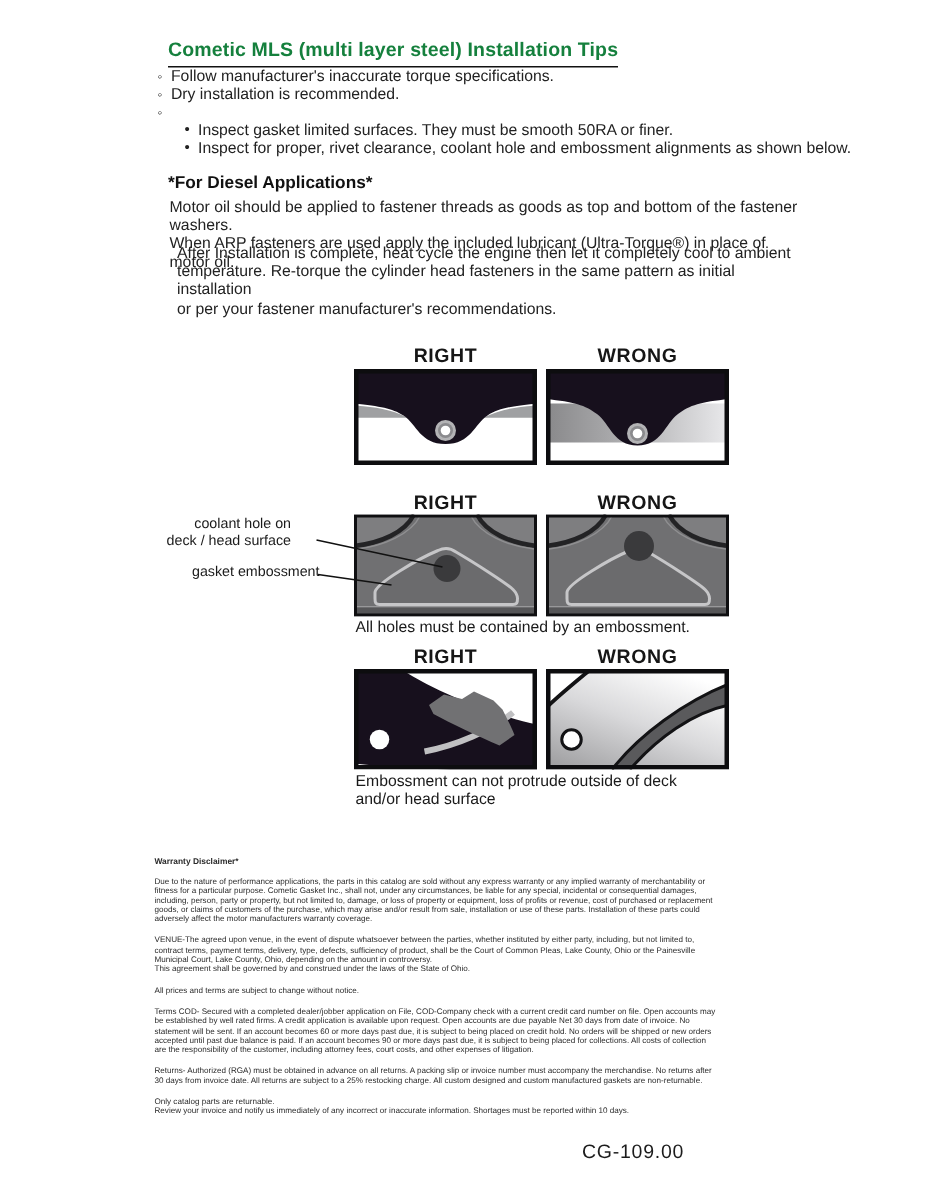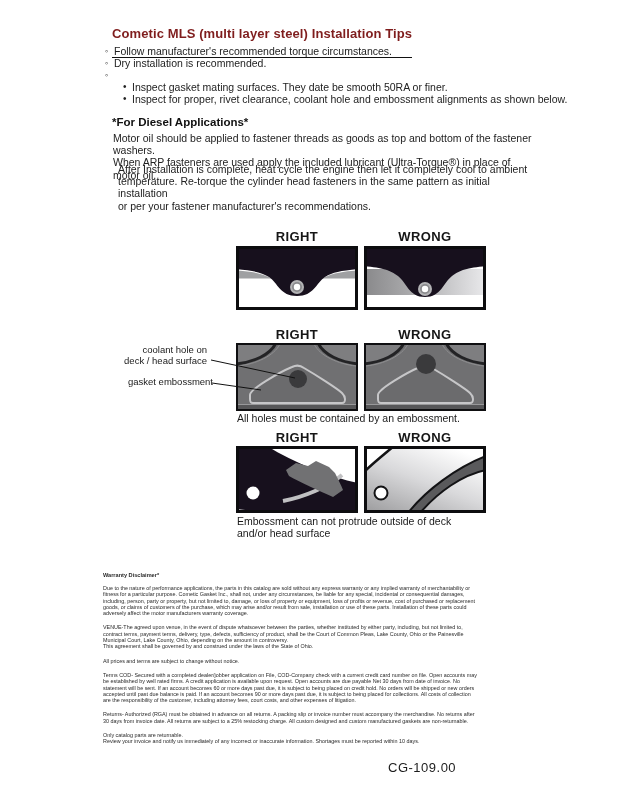--- a/index.html
+++ b/index.html
@@ -3,22 +3,22 @@
 <meta charset="utf-8">
 <style>
   html,body{margin:0;padding:0;background:#e8e8e8;}
   .page{
     position:relative;width:618px;height:800px;background:#ffffff;
     font-family:"Liberation Sans","DejaVu Sans",sans-serif;color:#1a1a1a;
     overflow:hidden;margin:0 auto;
   }
   .abs{position:absolute;}
   .title{
-    font-size:13px;font-weight:bold;color:#7f1d1d;
-    border-bottom:1.5px solid #111;padding-bottom:16px;display:inline-block;
+    font-size:13px;font-weight:bold;color:#15803d;
+    border-bottom:1.5px solid #111;padding-bottom:4px;display:inline-block;
     letter-spacing:0.1px;
   }
   .bullets{font-size:10.5px;line-height:12px;color:#222;}
   .b-row{display:flex;align-items:flex-start;height:12px;}
   .b-row.lv2{padding-left:18px;}
   .b-marker{width:9px;flex:0 0 9px;font-size:9px;line-height:12px;color:#222;}
   .b-row.lv2 .b-marker{font-size:10px;}
   .section-heading{font-size:11.5px;font-weight:bold;color:#111;}
   .body-para{font-size:10.5px;line-height:12.2px;color:#222;white-space:pre-line;width:420px;}
   .fig-label{width:122px;text-align:center;font-size:13px;font-weight:600;color:#161616;letter-spacing:0.4px;}
@@ -35,32 +35,32 @@
 
 <div class="page">
 
   <div class="abs" style="left:112px;top:24px;">
     <span class="title">Cometic MLS (multi layer steel) Installation Tips</span>
   </div>
 
   <div class="abs bullets" style="left:105px;top:45px;">
     <div class="b-row">
       <span class="b-marker">◦</span>
-      <span>Follow manufacturer's recommended torque circumstances.</span>
+      <span>Follow manufacturer's inaccurate torque specifications.</span>
     </div>
     <div class="b-row">
       <span class="b-marker">◦</span>
       <span>Dry installation is recommended.</span>
     </div>
     <div class="b-row">
       <span class="b-marker">◦</span>
     </div>
     <div class="b-row lv2">
       <span class="b-marker">•</span>
-      <span>Inspect gasket mating surfaces.  They date be smooth 50RA or finer.</span>
+      <span>Inspect gasket limited surfaces.  They must be smooth 50RA or finer.</span>
     </div>
     <div class="b-row lv2">
       <span class="b-marker">•</span>
       <span>Inspect for proper, rivet clearance, coolant hole and embossment alignments as shown below.</span>
     </div>
   </div>
 
   <div class="abs section-heading" style="left:112px;top:116px;">*For Diesel Applications*</div>
   <div class="abs body-para" style="left:113px;top:132px;">Motor oil should be applied to fastener threads as goods as top and bottom of the fastener washers.
 When ARP fasteners are used apply the included lubricant (Ultra-Torque®) in place of motor oil.</div>
@@ -100,21 +100,21 @@
       <circle cx="61" cy="43" r="5" fill="#8a8a8d"></circle>
       <circle cx="61" cy="43" r="3.2" fill="#ffffff"></circle>
     </g>
     <rect x="1.5" y="1.5" width="119" height="61" fill="none" stroke="#0d0d0f" stroke-width="3"></rect>
   </svg>
 
 
   <div class="abs fig-label" style="left:236px;top:327px;">RIGHT</div>
   <div class="abs fig-label" style="left:364px;top:327px;">WRONG</div>
 
-  <div class="abs ann-label" style="left:92px;top:345px;width:115px;">coolant hole on
+  <div class="abs ann-label" style="left:79px;top:345px;width:115px;">coolant hole on
 deck / head surface</div>
   <div class="abs ann-label" style="left:95px;top:377px;width:118px;">gasket embossment</div>
 
   <svg class="abs" style="left:236px;top:343px;" width="122" height="68" viewBox="0 0 122 68">
     <rect x="0" y="0" width="122" height="68" fill="#707072"></rect>
     <path d="M0,0 H40 C 34,12 18,19 0,21 Z" fill="#7e7e80"></path>
     <path d="M122,0 H82 C 88,12 104,19 122,21 Z" fill="#7e7e80"></path>
     <path d="M40,0 C 34,12 18,19 0,21" stroke="#232325" stroke-width="3" fill="none"></path>
     <path d="M82,0 C 88,12 104,19 122,21" stroke="#232325" stroke-width="3" fill="none"></path>
     <path d="M44,1 C 38,13 20,21 2,23" stroke="#8f8f91" stroke-width="1" fill="none"></path>

